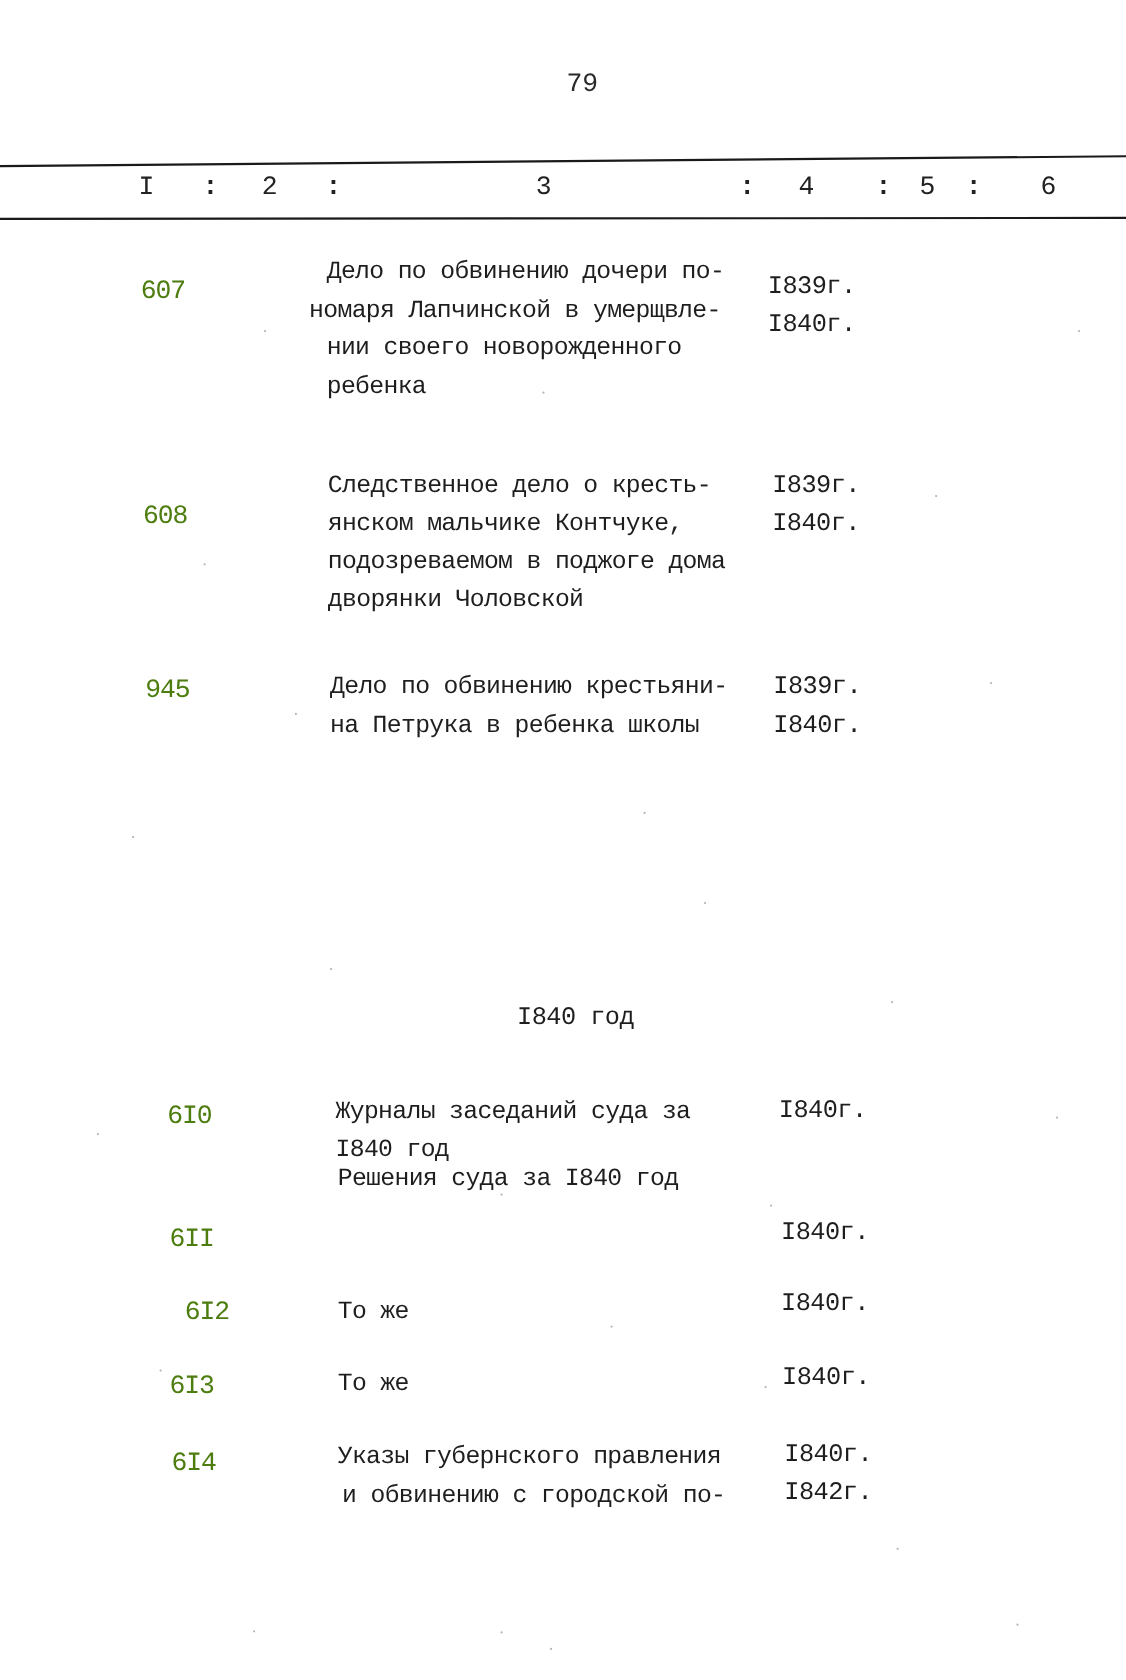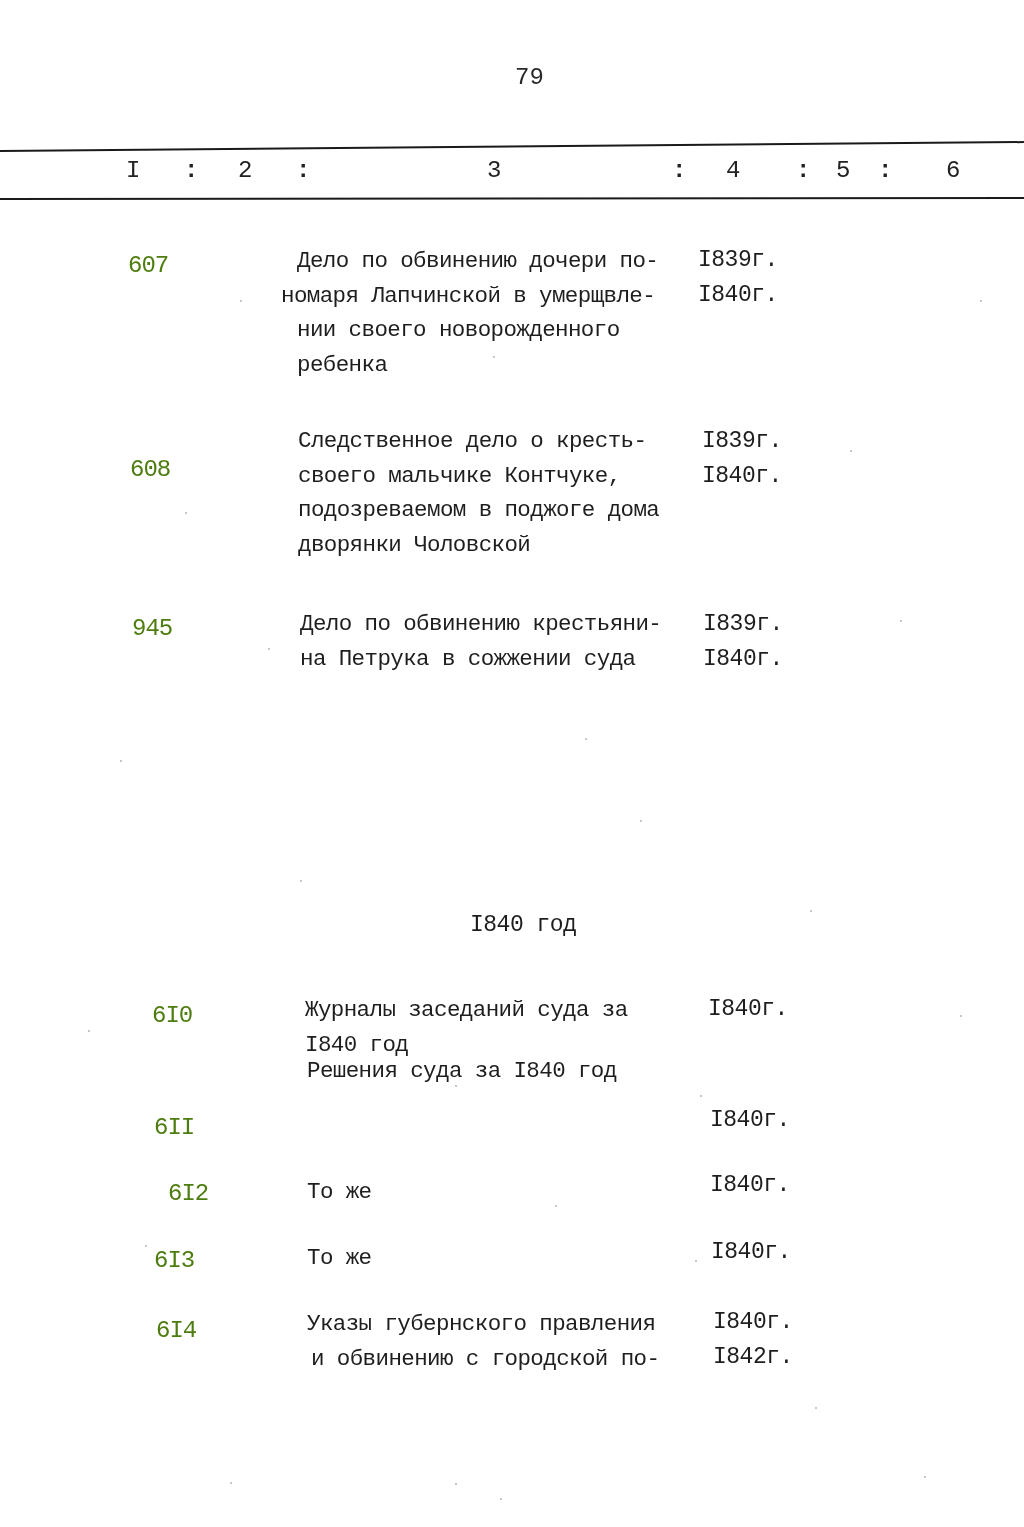--- a/index.html
+++ b/index.html
@@ -132,42 +132,42 @@
     <span class="sep" style="left:672px">:</span>
     <span class="col-head" style="left:726px">4</span>
     <span class="sep" style="left:796px">:</span>
     <span class="col-head" style="left:836px">5</span>
     <span class="sep" style="left:878px">:</span>
     <span class="col-head" style="left:946px">6</span>
   </div>
 
   <div>
     <div class="entry-num" style="left:128px;top:252px">607</div>
-    <div class="entry-desc" style="left:297px;top:244px"><span>Дело по обвинению дочери по-</span>
+    <div class="entry-desc" style="left:297px;top:230px"><span>Дело по обвинению дочери по-</span>
 <span style="margin-left:-16px">номаря Лапчинской в умерщвле-</span>
 <span>нии своего новорожденного</span>
 <span>ребенка</span></div>
     <div class="entry-dates" style="left:698px;top:243px"><span>I839г.</span>
 <span>I840г.</span></div>
   </div>
 
   <div>
     <div class="entry-num" style="left:130px;top:456px">608</div>
     <div class="entry-desc" style="left:298px;top:424px"><span>Следственное дело о кресть-</span>
-<span>своего мальчике Контчуке,</span>
+<span>янском мальчике Контчуке,</span>
 <span>подозреваемом в поджоге дома</span>
 <span>дворянки Чоловской</span></div>
     <div class="entry-dates" style="left:702px;top:424px"><span>I839г.</span>
 <span>I840г.</span></div>
   </div>
 
   <div>
     <div class="entry-num" style="left:132px;top:615px">945</div>
     <div class="entry-desc" style="left:300px;top:607px"><span>Дело по обвинению крестьяни-</span>
-<span>на Петрука в сожжении суда</span></div>
+<span>на Петрука в ребенка школы</span></div>
     <div class="entry-dates" style="left:703px;top:607px"><span>I839г.</span>
 <span>I840г.</span></div>
   </div>
 
   <div class="section-title">I840 год</div>
 
   <div>
     <div class="entry-num" style="left:152px;top:1002px">6I0</div>
     <div class="entry-desc" style="left:305px;top:993px"><span>Журналы заседаний суда за</span>
 <span>I840 год</span></div>

